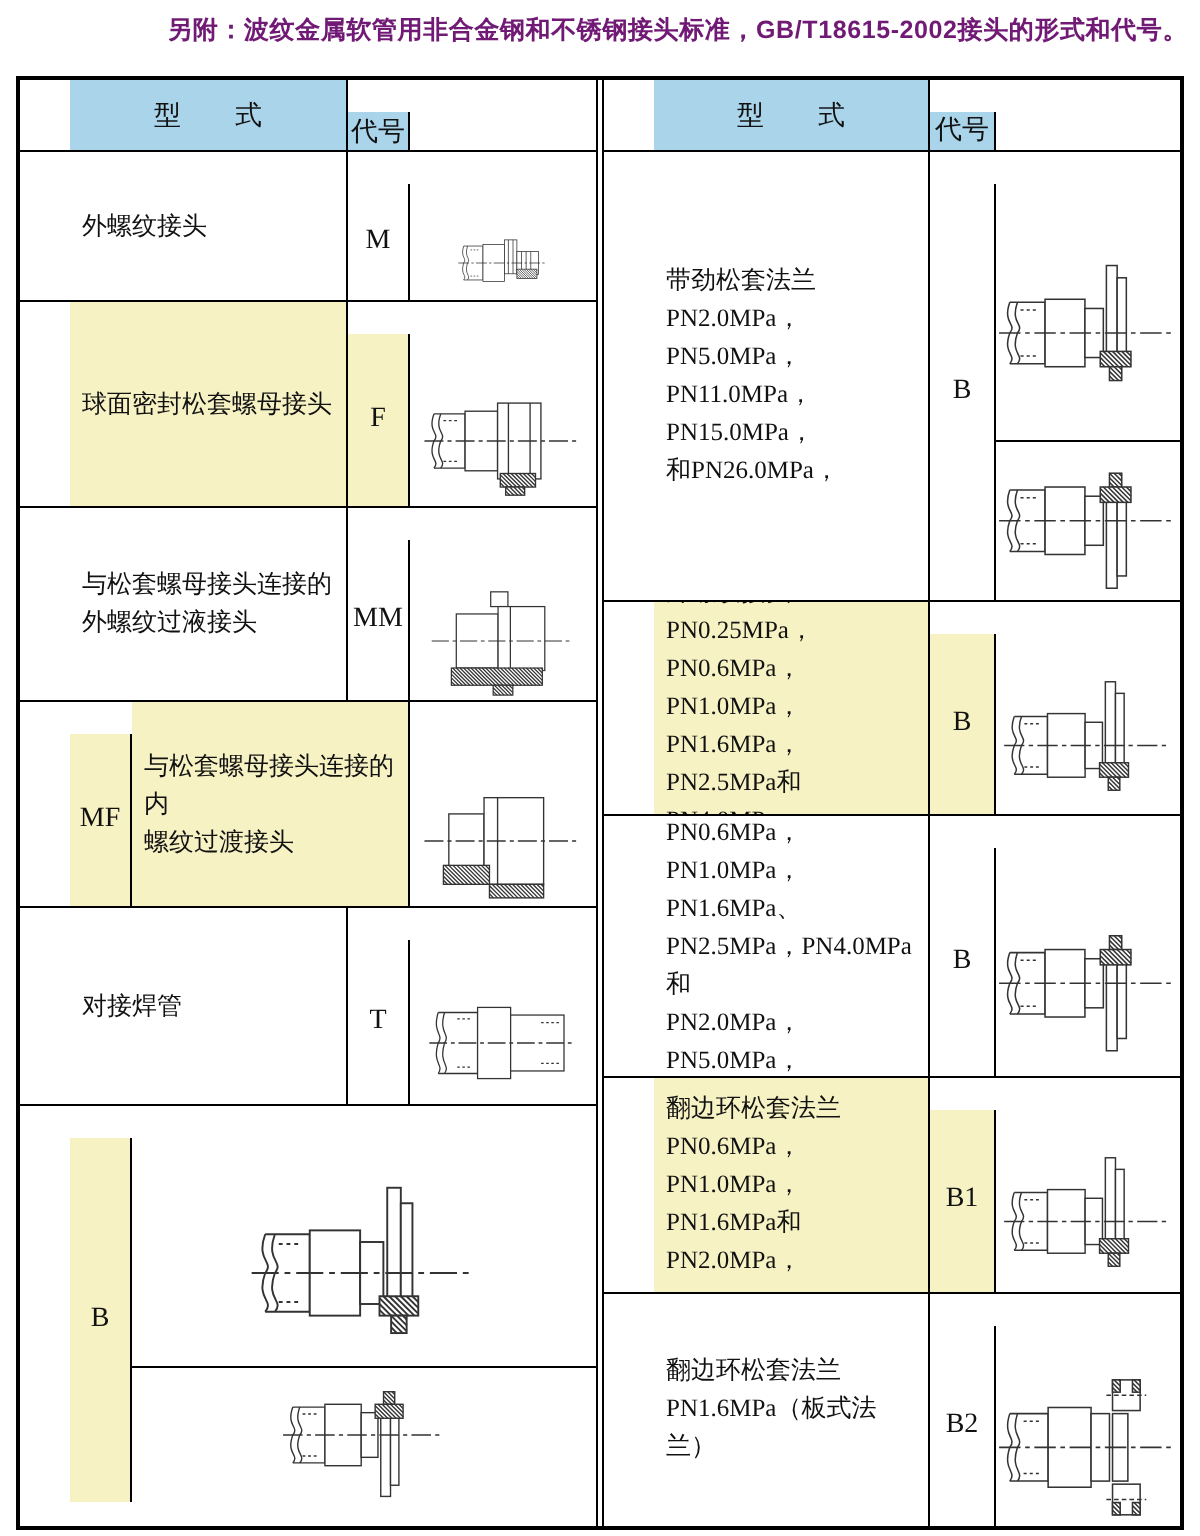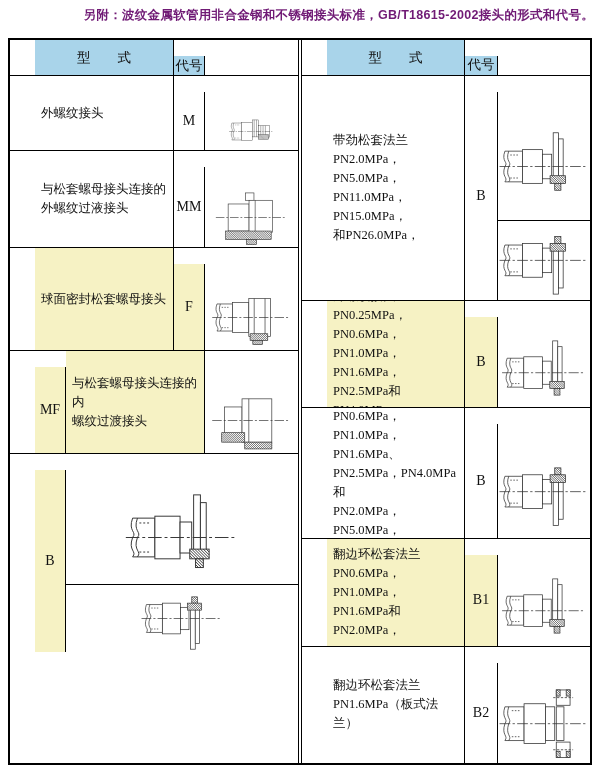--- a/index.html
+++ b/index.html
@@ -69,20 +69,60 @@
               <line x1="78" y1="59" x2="87" y2="68"></line>
               <line x1="78" y1="56" x2="90" y2="68"></line>
               <line x1="81" y1="56" x2="93" y2="68"></line>
               <line x1="84" y1="56" x2="96" y2="68"></line>
               <line x1="87" y1="56" x2="99" y2="68"></line>
               <line x1="90" y1="56" x2="102" y2="68"></line>
               <line x1="93" y1="56" x2="104" y2="67"></line>
               <line x1="96" y1="56" x2="104" y2="64"></line>
               <line x1="99" y1="56" x2="104" y2="61"></line>
               <line x1="102" y1="56" x2="104" y2="58"></line>
+              <line x1="2" y1="48" x2="116" y2="48" stroke-dasharray="14 3 3 3"></line>
+            </g>
+          </svg>
+        </div>
+    </div>
+
+    <div class="row hl" style="height:103px">
+      <div class="c type">球面密封松套螺母接头</div>
+      <div class="c code">F</div>
+      <div class="c diag">
+          <svg viewBox="0 0 120 96" preserveAspectRatio="xMidYMid meet">
+            <g stroke="#333" stroke-width="1" fill="none">
+              <path d="M9 28 H32 V68 H9" fill="#fff"></path>
+              <path d="M9 28 c-5 14 5 14 0 20 c-5 14 5 14 0 20" fill="none"></path>
+              <path d="M14 28 c-5 14 5 14 0 20 c-5 14 5 14 0 20" fill="none"></path>
+              <line x1="16" y1="33" x2="28" y2="33" stroke-dasharray="2 2"></line>
+              <line x1="16" y1="63" x2="28" y2="63" stroke-dasharray="2 2"></line>
+              <rect x="32" y="26" width="24" height="44" fill="#fff"></rect>
+              <rect x="56" y="20" width="32" height="56" fill="#fff"></rect>
+              <line x1="64" y1="20" x2="64" y2="76"></line>
+              <line x1="80" y1="20" x2="80" y2="76"></line>
+              <rect x="58" y="72" width="26" height="10" fill="#fff"></rect>
+              <line x1="58" y1="79" x2="61" y2="82"></line>
+              <line x1="58" y1="76" x2="64" y2="82"></line>
+              <line x1="58" y1="73" x2="67" y2="82"></line>
+              <line x1="60" y1="72" x2="70" y2="82"></line>
+              <line x1="63" y1="72" x2="73" y2="82"></line>
+              <line x1="66" y1="72" x2="76" y2="82"></line>
+              <line x1="69" y1="72" x2="79" y2="82"></line>
+              <line x1="72" y1="72" x2="82" y2="82"></line>
+              <line x1="75" y1="72" x2="84" y2="81"></line>
+              <line x1="78" y1="72" x2="84" y2="78"></line>
+              <line x1="81" y1="72" x2="84" y2="75"></line>
+              <rect x="62" y="82" width="14" height="6" fill="#fff"></rect>
+              <line x1="62" y1="85" x2="65" y2="88"></line>
+              <line x1="62" y1="82" x2="68" y2="88"></line>
+              <line x1="65" y1="82" x2="71" y2="88"></line>
+              <line x1="68" y1="82" x2="74" y2="88"></line>
+              <line x1="71" y1="82" x2="76" y2="87"></line>
+              <line x1="74" y1="82" x2="76" y2="84"></line>
               <line x1="2" y1="48" x2="116" y2="48" stroke-dasharray="14 3 3 3"></line>
             </g>
           </svg>
         </div>
     </div>
 
     <div class="row" style="height:97px">
       <div class="c type">与松套螺母接头连接的
 外螺纹过液接头</div>
       <div class="c code">MM</div>
@@ -131,60 +171,20 @@
               <line x1="59" y1="84" x2="67" y2="92"></line>
               <line x1="62" y1="84" x2="68" y2="90"></line>
               <line x1="65" y1="84" x2="68" y2="87"></line>
               <line x1="2" y1="48" x2="116" y2="48" stroke-dasharray="14 3 3 3"></line>
             </g>
           </svg>
         </div>
     </div>
 
     <div class="row hl" style="height:103px">
-      <div class="c type">球面密封松套螺母接头</div>
-      <div class="c code">F</div>
-      <div class="c diag">
-          <svg viewBox="0 0 120 96" preserveAspectRatio="xMidYMid meet">
-            <g stroke="#333" stroke-width="1" fill="none">
-              <path d="M9 28 H32 V68 H9" fill="#fff"></path>
-              <path d="M9 28 c-5 14 5 14 0 20 c-5 14 5 14 0 20" fill="none"></path>
-              <path d="M14 28 c-5 14 5 14 0 20 c-5 14 5 14 0 20" fill="none"></path>
-              <line x1="16" y1="33" x2="28" y2="33" stroke-dasharray="2 2"></line>
-              <line x1="16" y1="63" x2="28" y2="63" stroke-dasharray="2 2"></line>
-              <rect x="32" y="26" width="24" height="44" fill="#fff"></rect>
-              <rect x="56" y="20" width="32" height="56" fill="#fff"></rect>
-              <line x1="64" y1="20" x2="64" y2="76"></line>
-              <line x1="80" y1="20" x2="80" y2="76"></line>
-              <rect x="58" y="72" width="26" height="10" fill="#fff"></rect>
-              <line x1="58" y1="79" x2="61" y2="82"></line>
-              <line x1="58" y1="76" x2="64" y2="82"></line>
-              <line x1="58" y1="73" x2="67" y2="82"></line>
-              <line x1="60" y1="72" x2="70" y2="82"></line>
-              <line x1="63" y1="72" x2="73" y2="82"></line>
-              <line x1="66" y1="72" x2="76" y2="82"></line>
-              <line x1="69" y1="72" x2="79" y2="82"></line>
-              <line x1="72" y1="72" x2="82" y2="82"></line>
-              <line x1="75" y1="72" x2="84" y2="81"></line>
-              <line x1="78" y1="72" x2="84" y2="78"></line>
-              <line x1="81" y1="72" x2="84" y2="75"></line>
-              <rect x="62" y="82" width="14" height="6" fill="#fff"></rect>
-              <line x1="62" y1="85" x2="65" y2="88"></line>
-              <line x1="62" y1="82" x2="68" y2="88"></line>
-              <line x1="65" y1="82" x2="71" y2="88"></line>
-              <line x1="68" y1="82" x2="74" y2="88"></line>
-              <line x1="71" y1="82" x2="76" y2="87"></line>
-              <line x1="74" y1="82" x2="76" y2="84"></line>
-              <line x1="2" y1="48" x2="116" y2="48" stroke-dasharray="14 3 3 3"></line>
-            </g>
-          </svg>
-        </div>
-    </div>
-
-    <div class="row hl" style="height:103px">
       <div class="c code">MF</div>
       <div class="c type">与松套螺母接头连接的内
 螺纹过渡接头</div>
       <div class="c diag">
           <svg viewBox="0 0 120 96" preserveAspectRatio="xMidYMid meet">
             <g stroke="#333" stroke-width="1" fill="none">
               <rect x="20" y="28" width="26" height="40" fill="#fff"></rect>
               <rect x="46" y="16" width="44" height="64" fill="#fff"></rect>
               <line x1="56" y1="16" x2="56" y2="80"></line>
               <rect x="16" y="66" width="34" height="14" fill="#fff"></rect>
@@ -219,20 +219,40 @@
               <line x1="79" y1="80" x2="89" y2="90"></line>
               <line x1="82" y1="80" x2="90" y2="88"></line>
               <line x1="85" y1="80" x2="90" y2="85"></line>
               <line x1="88" y1="80" x2="90" y2="82"></line>
               <line x1="2" y1="48" x2="116" y2="48" stroke-dasharray="14 3 3 3"></line>
             </g>
           </svg>
         </div>
     </div>
 
+    <div class="row" style="height:99px">
+      <div class="c type">对接焊管</div>
+      <div class="c code">T</div>
+      <div class="c diag">
+          <svg viewBox="0 0 120 96" preserveAspectRatio="xMidYMid meet">
+            <g stroke="#333" stroke-width="1" fill="none">
+              <path d="M9 24 H40 V72 H9" fill="#fff"></path>
+              <path d="M9 24 c-5 16.799999999999997 5 16.799999999999997 0 24 c-5 16.799999999999997 5 16.799999999999997 0 24" fill="none"></path>
+              <path d="M14 24 c-5 16.799999999999997 5 16.799999999999997 0 24 c-5 16.799999999999997 5 16.799999999999997 0 24" fill="none"></path>
+              <line x1="24" y1="29" x2="36" y2="29" stroke-dasharray="2 2"></line>
+              <line x1="24" y1="67" x2="36" y2="67" stroke-dasharray="2 2"></line>
+              <rect x="40" y="20" width="26" height="56" fill="#fff"></rect>
+              <rect x="66" y="26" width="42" height="44" fill="#fff"></rect>
+              <line x1="90" y1="32" x2="106" y2="32" stroke-dasharray="2 2"></line>
+              <line x1="90" y1="64" x2="106" y2="64" stroke-dasharray="2 2"></line>
+              <line x1="2" y1="48" x2="116" y2="48" stroke-dasharray="14 3 3 3"></line>
+            </g>
+          </svg>
+        </div>
+    </div>
 
     <div class="row hl" style="height:198px">
       <div class="c code">B</div>
       <div class="c diag split">
         <div class="sub" style="height:94px">
             <svg viewBox="0 0 120 96" preserveAspectRatio="xMidYMid meet">
               <g stroke="#333" stroke-width="1" fill="none">
                 <path d="M9 28 H32 V68 H9" fill="#fff"></path>
                 <path d="M9 28 c-5 14 5 14 0 20 c-5 14 5 14 0 20" fill="none"></path>
                 <path d="M14 28 c-5 14 5 14 0 20 c-5 14 5 14 0 20" fill="none"></path>

